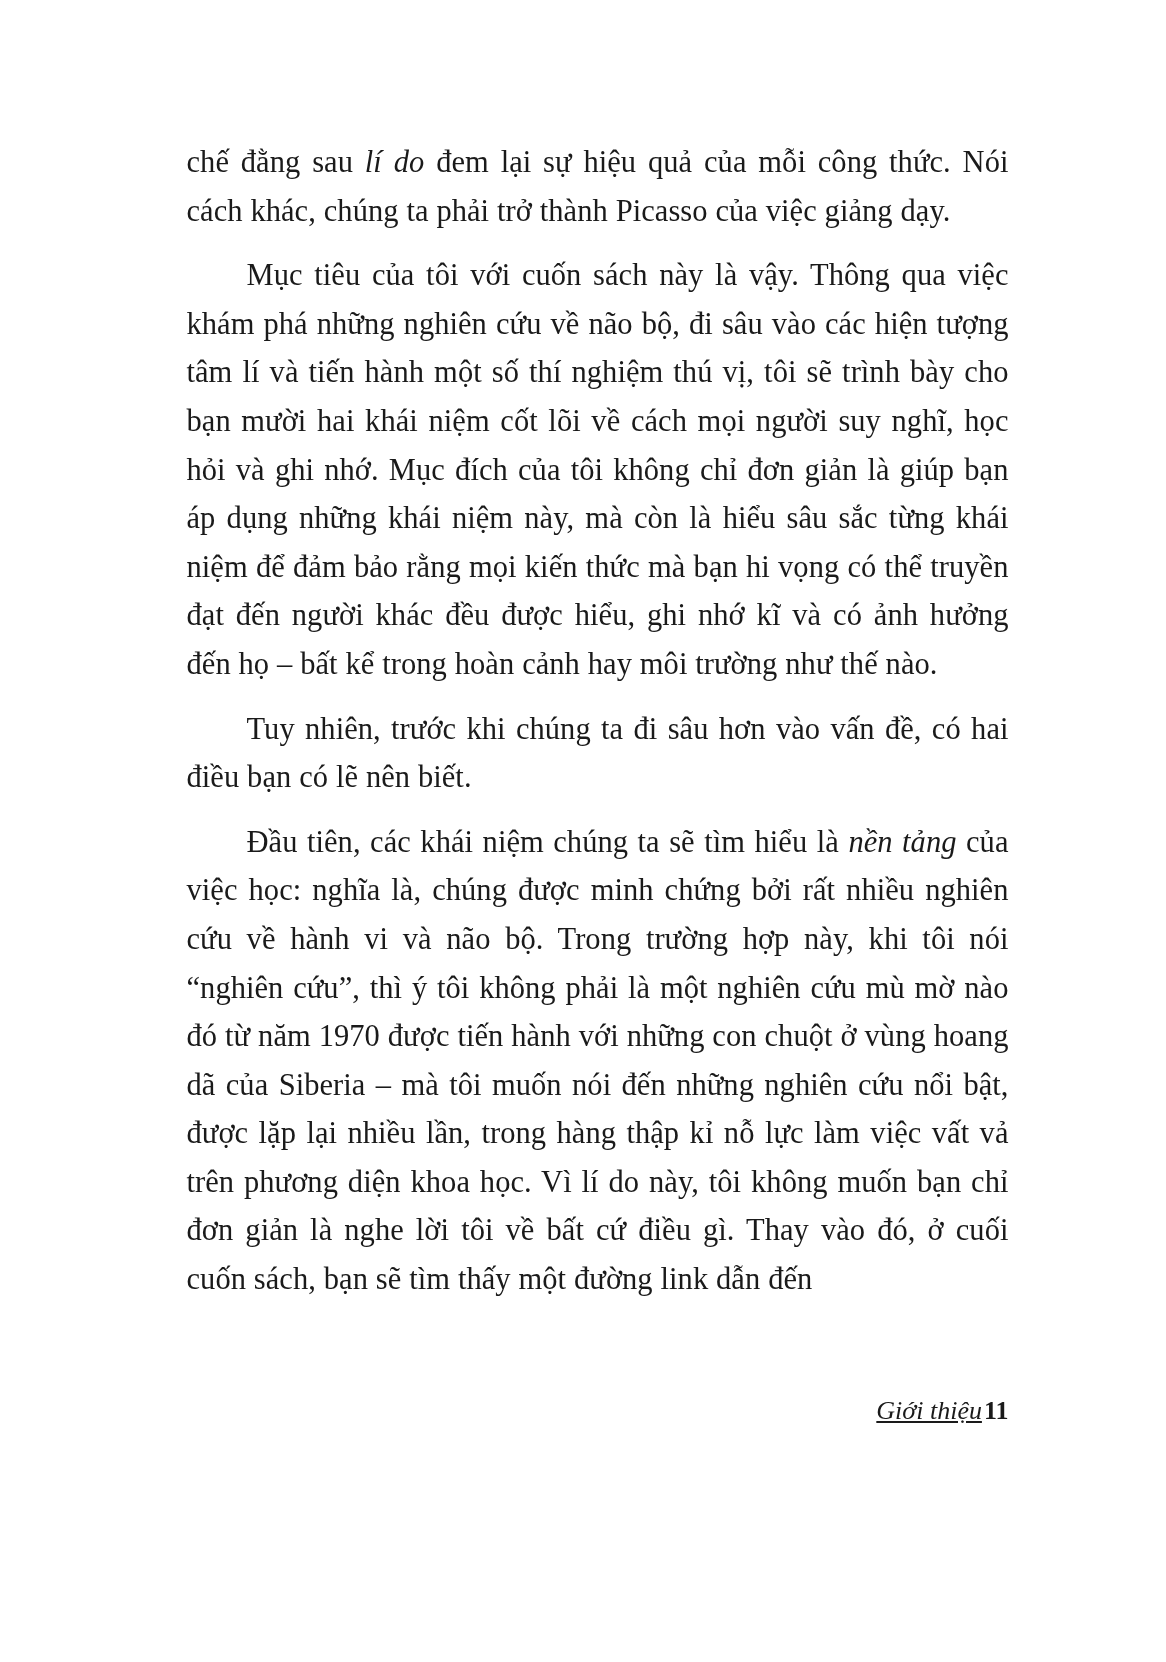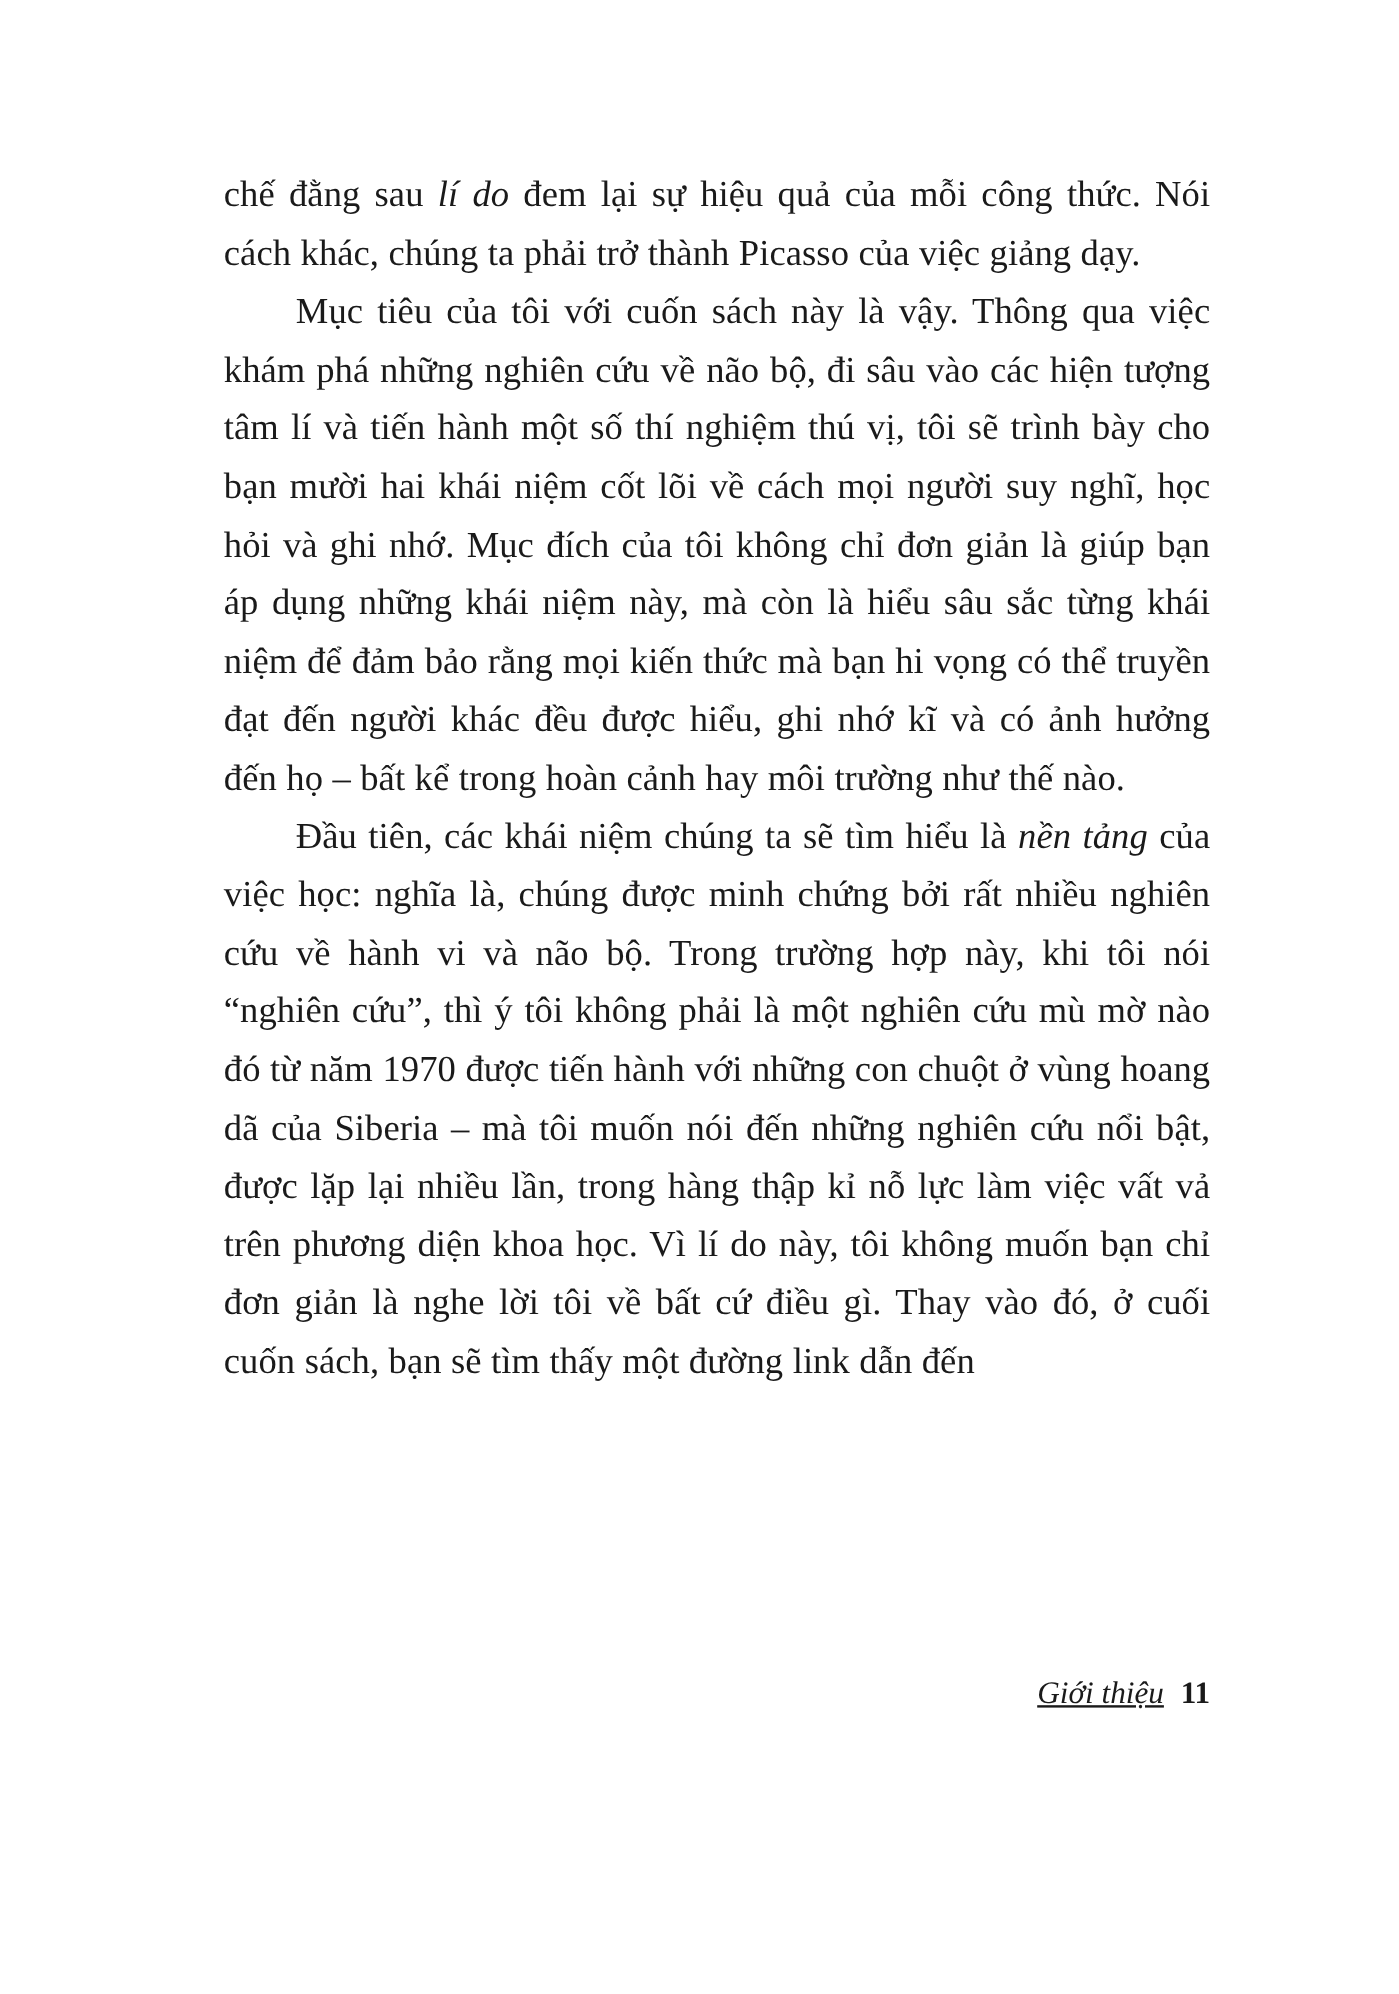--- a/index.html
+++ b/index.html
@@ -32,21 +32,21 @@
     text-justify: inter-word;
     -webkit-hyphens: none;
     hyphens: none;
     letter-spacing: 0.05px;
     word-spacing: 0.2px;
   }
   .para.indent {
     text-indent: 60px;
   }
   .para + .para {
-    margin-top: 0;
+    margin-top: 16px;
   }
   .para i, .para em {
     font-style: italic;
   }
   
 
   .footer {
     position: absolute;
     left: 148px;
     top: 1396px;
@@ -56,39 +56,42 @@
     font-size: 26px;
     color: #1a1a1a;
     white-space: nowrap;
   }
   .footer .running-head {
     font-style: italic;
     text-decoration: underline;
   }
   .footer .page-number {
     font-weight: bold;
-    margin-left: 14px;
+    margin-left: 2px;
     font-style: normal;
   }
 </style>
 </head>
 <body>
 
 <div class="page">
 
   <div class="text-block">
 
     <p class="para">
       <span>chế đằng sau </span><i>lí do</i><span> đem lại sự hiệu quả của mỗi công thức. Nói cách khác, chúng ta phải trở thành Picasso của việc giảng dạy.</span>
     </p>
 
     <p class="para indent">
       <span>Mục tiêu của tôi với cuốn sách này là vậy. Thông qua việc khám phá những nghiên cứu về não bộ, đi sâu vào các hiện tượng tâm lí và tiến hành một số thí nghiệm thú vị, tôi sẽ trình bày cho bạn mười hai khái niệm cốt lõi về cách mọi người suy nghĩ, học hỏi và ghi nhớ. Mục đích của tôi không chỉ đơn giản là giúp bạn áp dụng những khái niệm này, mà còn là hiểu sâu sắc từng khái niệm để đảm bảo rằng mọi kiến thức mà bạn hi vọng có thể truyền đạt đến người khác đều được hiểu, ghi nhớ kĩ và có ảnh hưởng đến họ – bất kể trong hoàn cảnh hay môi trường như thế nào.</span>
     </p>
 
+    <p class="para indent">
+      <span>Tuy nhiên, trước khi chúng ta đi sâu hơn vào vấn đề, có hai điều bạn có lẽ nên biết.</span>
+    </p>
 
     <p class="para indent">
       <span>Đầu tiên, các khái niệm chúng ta sẽ tìm hiểu là </span><i>nền tảng</i><span> của việc học: nghĩa là, chúng được minh chứng bởi rất nhiều nghiên cứu về hành vi và não bộ. Trong trường hợp này, khi tôi nói “nghiên cứu”, thì ý tôi không phải là một nghiên cứu mù mờ nào đó từ năm 1970 được tiến hành với những con chuột ở vùng hoang dã của Siberia – mà tôi muốn nói đến những nghiên cứu nổi bật, được lặp lại nhiều lần, trong hàng thập kỉ nỗ lực làm việc vất vả trên phương diện khoa học. Vì lí do này, tôi không muốn bạn chỉ đơn giản là nghe lời tôi về bất cứ điều gì. Thay vào đó, ở cuối cuốn sách, bạn sẽ tìm thấy một đường link dẫn đến</span>
     </p>
 
   </div>
 
   <div class="footer">
     <span class="running-head">Giới thiệu</span><span class="page-number">11</span>
   </div>

